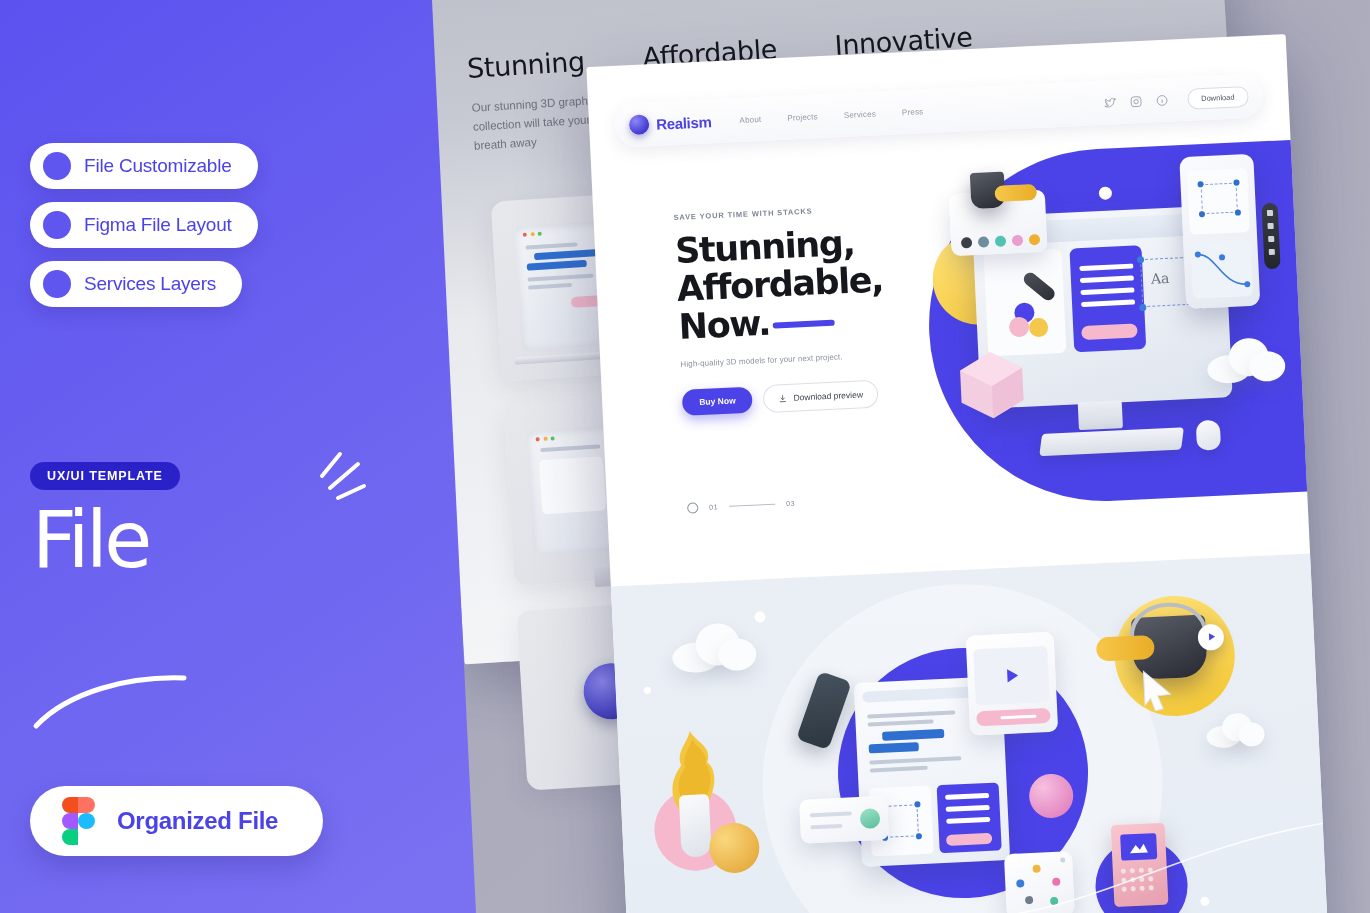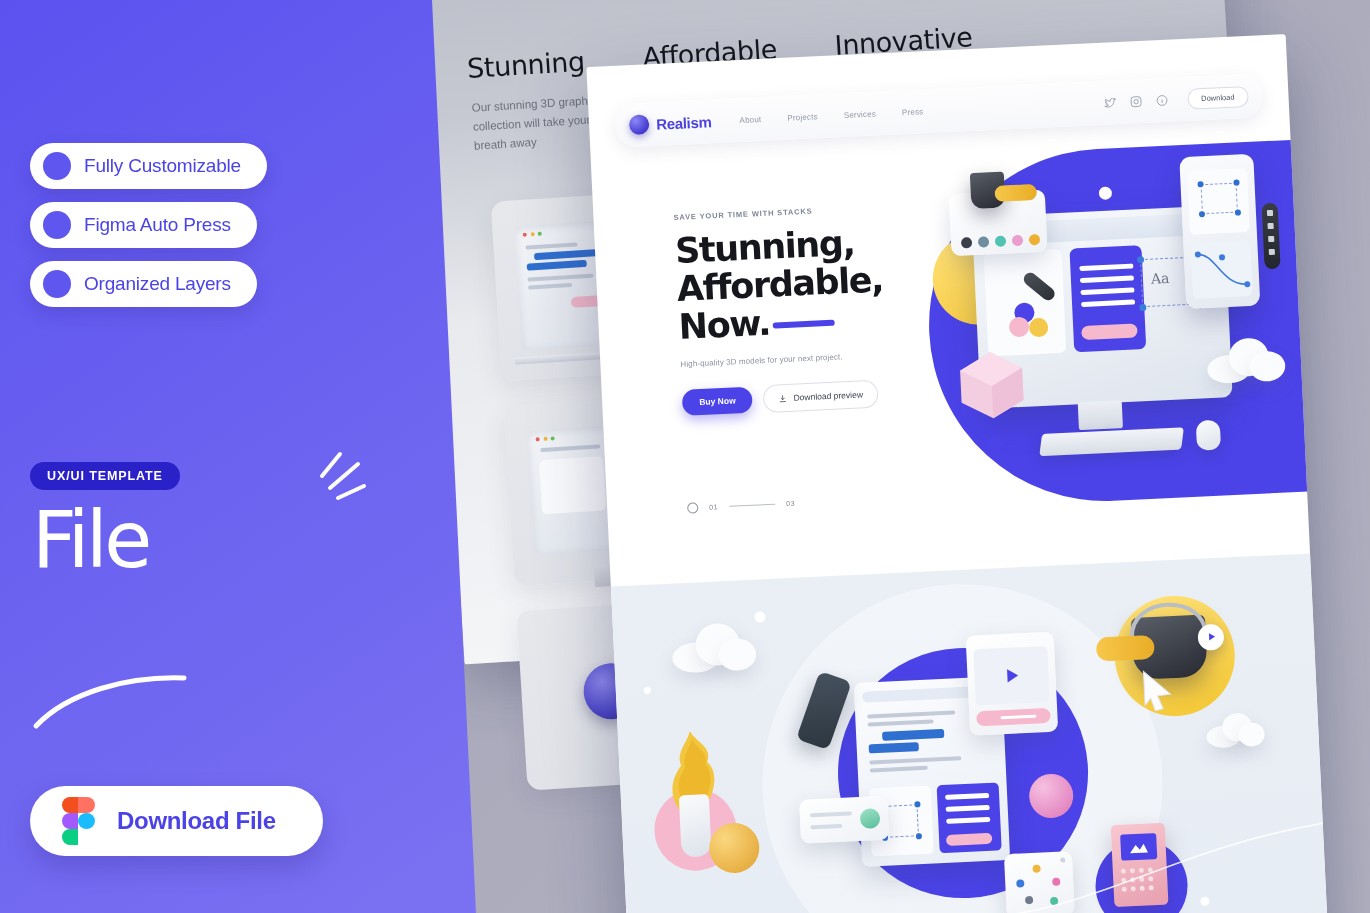--- a/index.html
+++ b/index.html
@@ -512,29 +512,29 @@
         <path d="M0 190 C140 170 200 120 330 120 C470 120 540 60 700 40" stroke="#ffffff" stroke-width="1.6" fill="none" opacity=".85"></path>
       </svg>
     </div>
   </div>
 
   <div class="panel">
 
     <div class="pills">
       <div class="pill">
         <div class="bullet"></div>
-        <span class="t">Fully Customizable</span>
+        <span class="t">File Customizable</span>
       </div>
       <div class="pill">
         <div class="bullet"></div>
-        <span class="t">Figma Auto Press</span>
+        <span class="t">Figma File Layout</span>
       </div>
       <div class="pill">
         <div class="bullet"></div>
-        <span class="t">Organized Layers</span>
+        <span class="t">Services Layers</span>
       </div>
     </div>
 
     <div class="badge">UX/UI TEMPLATE</div>
 
     <div class="bigtitle">
       <div>File</div>
     </div>
 
     <svg class="spark" viewBox="0 0 70 62">
@@ -548,16 +548,16 @@
     </svg>
 
     <div class="efile">
       <div class="figma">
         <i class="fg-tl"></i>
           <i class="fg-tr"></i>
           <i class="fg-ml"></i>
           <i class="fg-mr"></i>
           <i class="fg-bl"></i>
       </div>
-      <div class="et">Download File</div>
+      <div class="et">Organized File</div>
     </div>
   </div>
 </div>
 
 </body></html>

